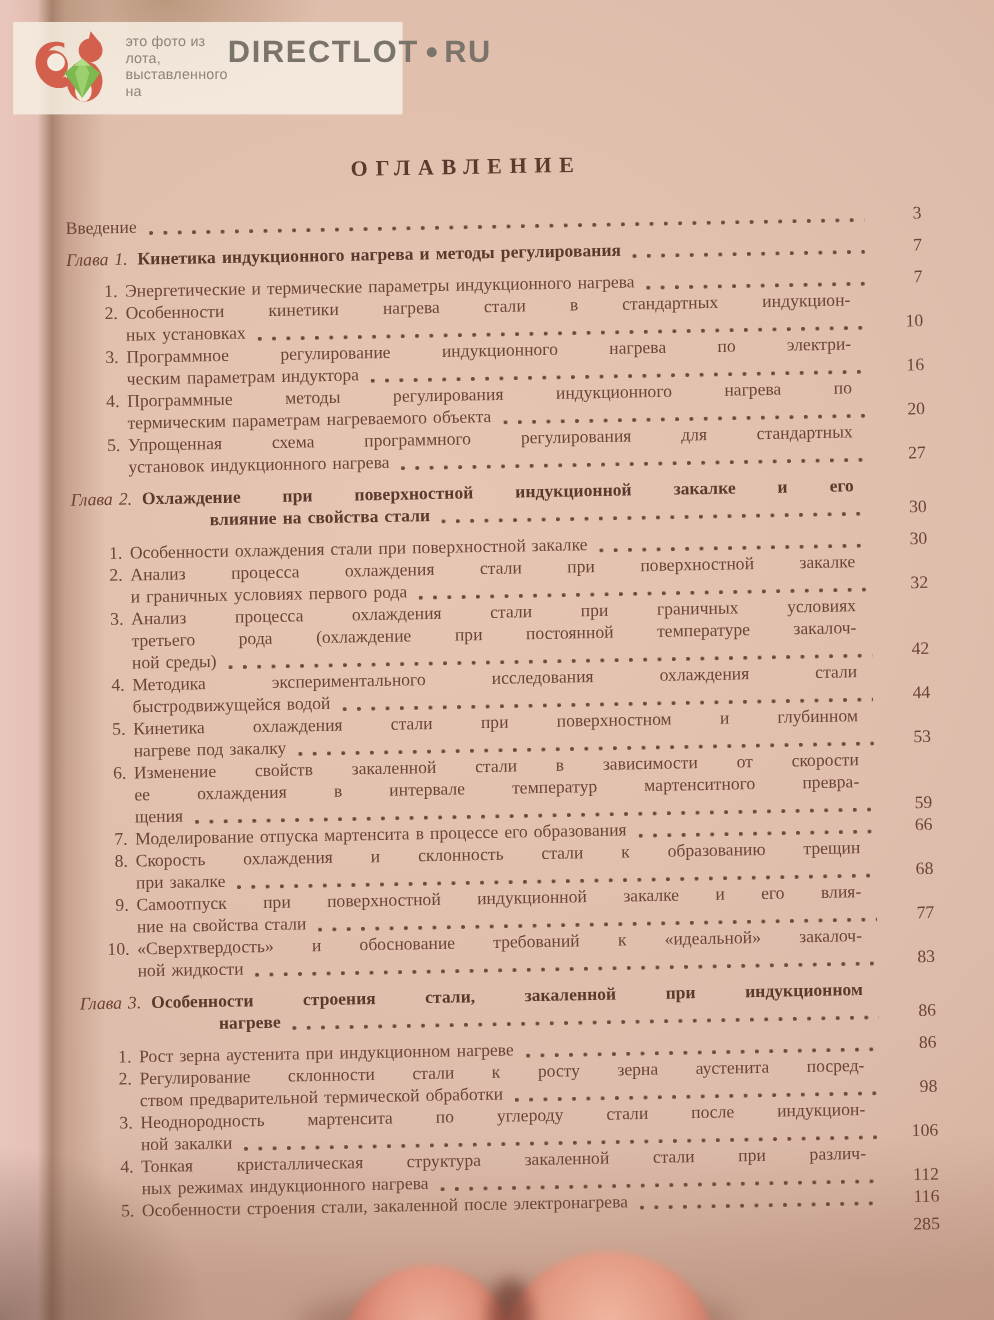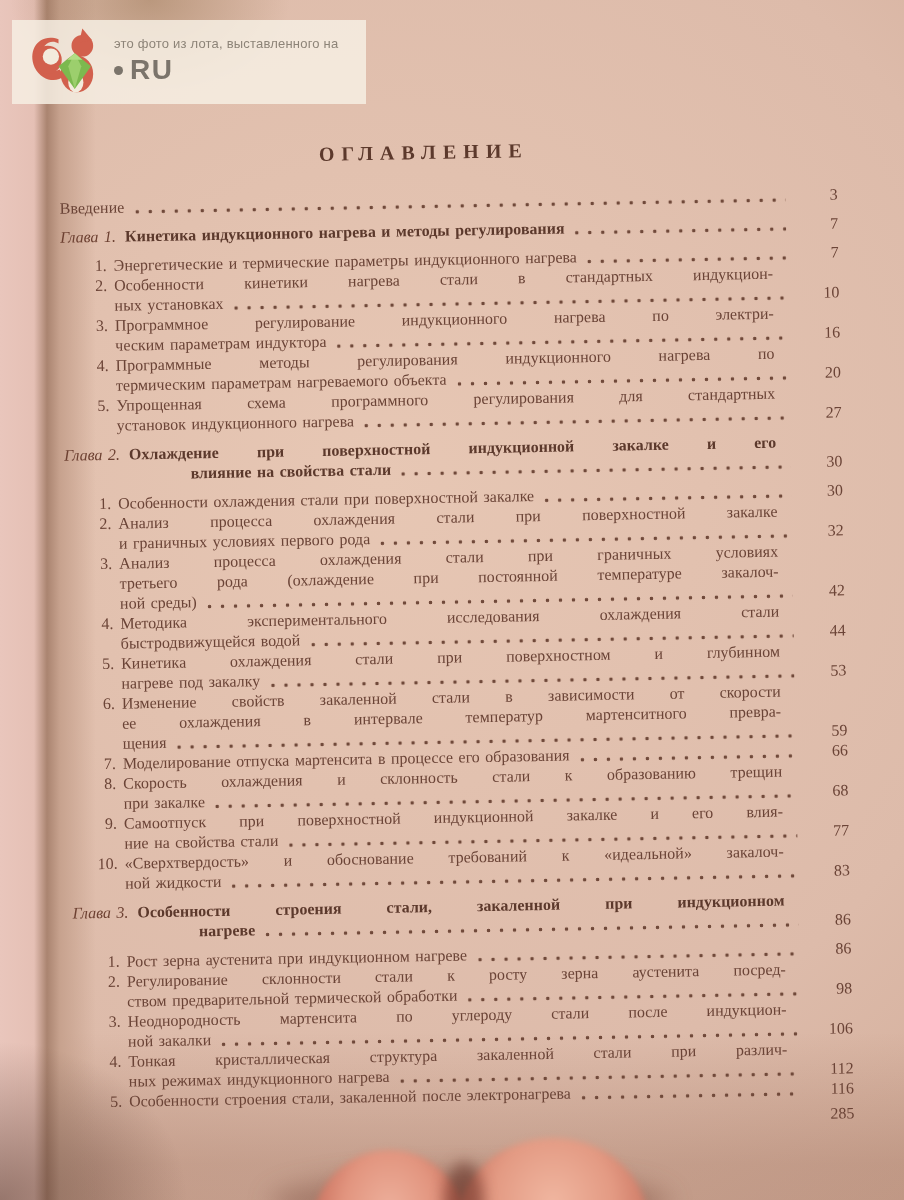--- a/index.html
+++ b/index.html
@@ -19,21 +19,21 @@
   
   .watermark{
     position:absolute;left:12px;top:20px;width:354px;height:84px;
     background:rgba(246,238,227,.85);
     display:flex;align-items:center;gap:10px;
     padding:4px 10px 4px 14px;box-sizing:border-box;
     font-family:"Liberation Sans","DejaVu Sans",sans-serif;
     z-index:30;
   }
   .wm-logo{width:78px;height:72px;flex:0 0 auto;}
-  .wm-texts{display:flex;flex-direction:column;align-items:flex-start;line-height:1.15;}
+  .wm-texts{display:flex;align-items:flex-start;line-height:1.15;}
   .wm-small{font-size:13px;color:#8d8478;letter-spacing:.2px;margin-bottom:2px;}
   .wm-big{font-size:28px;font-weight:bold;color:#7b746b;letter-spacing:1.5px;display:flex;align-items:center;gap:7px;}
   .wm-dot{width:9px;height:9px;border-radius:50%;background:#7b746b;display:inline-block;}
 
   
   .tilt{
     position:absolute;left:64px;right:62px;top:142px;
     transform:rotate(-1.05deg);
     transform-origin:40% 30%;
     color:#6b4437;
@@ -105,20 +105,21 @@
         <ellipse cx="46" cy="52" rx="7" ry="9" fill="#f3ebdd"></ellipse>
 
         <polygon points="45,25 60,37 45,58 30,37" fill="#7cb94f"></polygon>
         <polygon points="45,25 51,37 45,58 39,37" fill="#9ccf6d"></polygon>
         <polygon points="38,31 52,31 45,25" fill="#b2dd85"></polygon>
       </svg>
     </div>
     <div class="wm-texts">
       <div class="wm-small">это фото из лота, выставленного на</div>
       <div class="wm-big">
+        <span>DIRECTLOT</span>
         <span class="wm-dot"></span>
         <span>RU</span>
       </div>
     </div>
   </div>
 
   <div class="tilt">
     <div class="toc-title">ОГЛАВЛЕНИЕ</div>
     <div>
 

